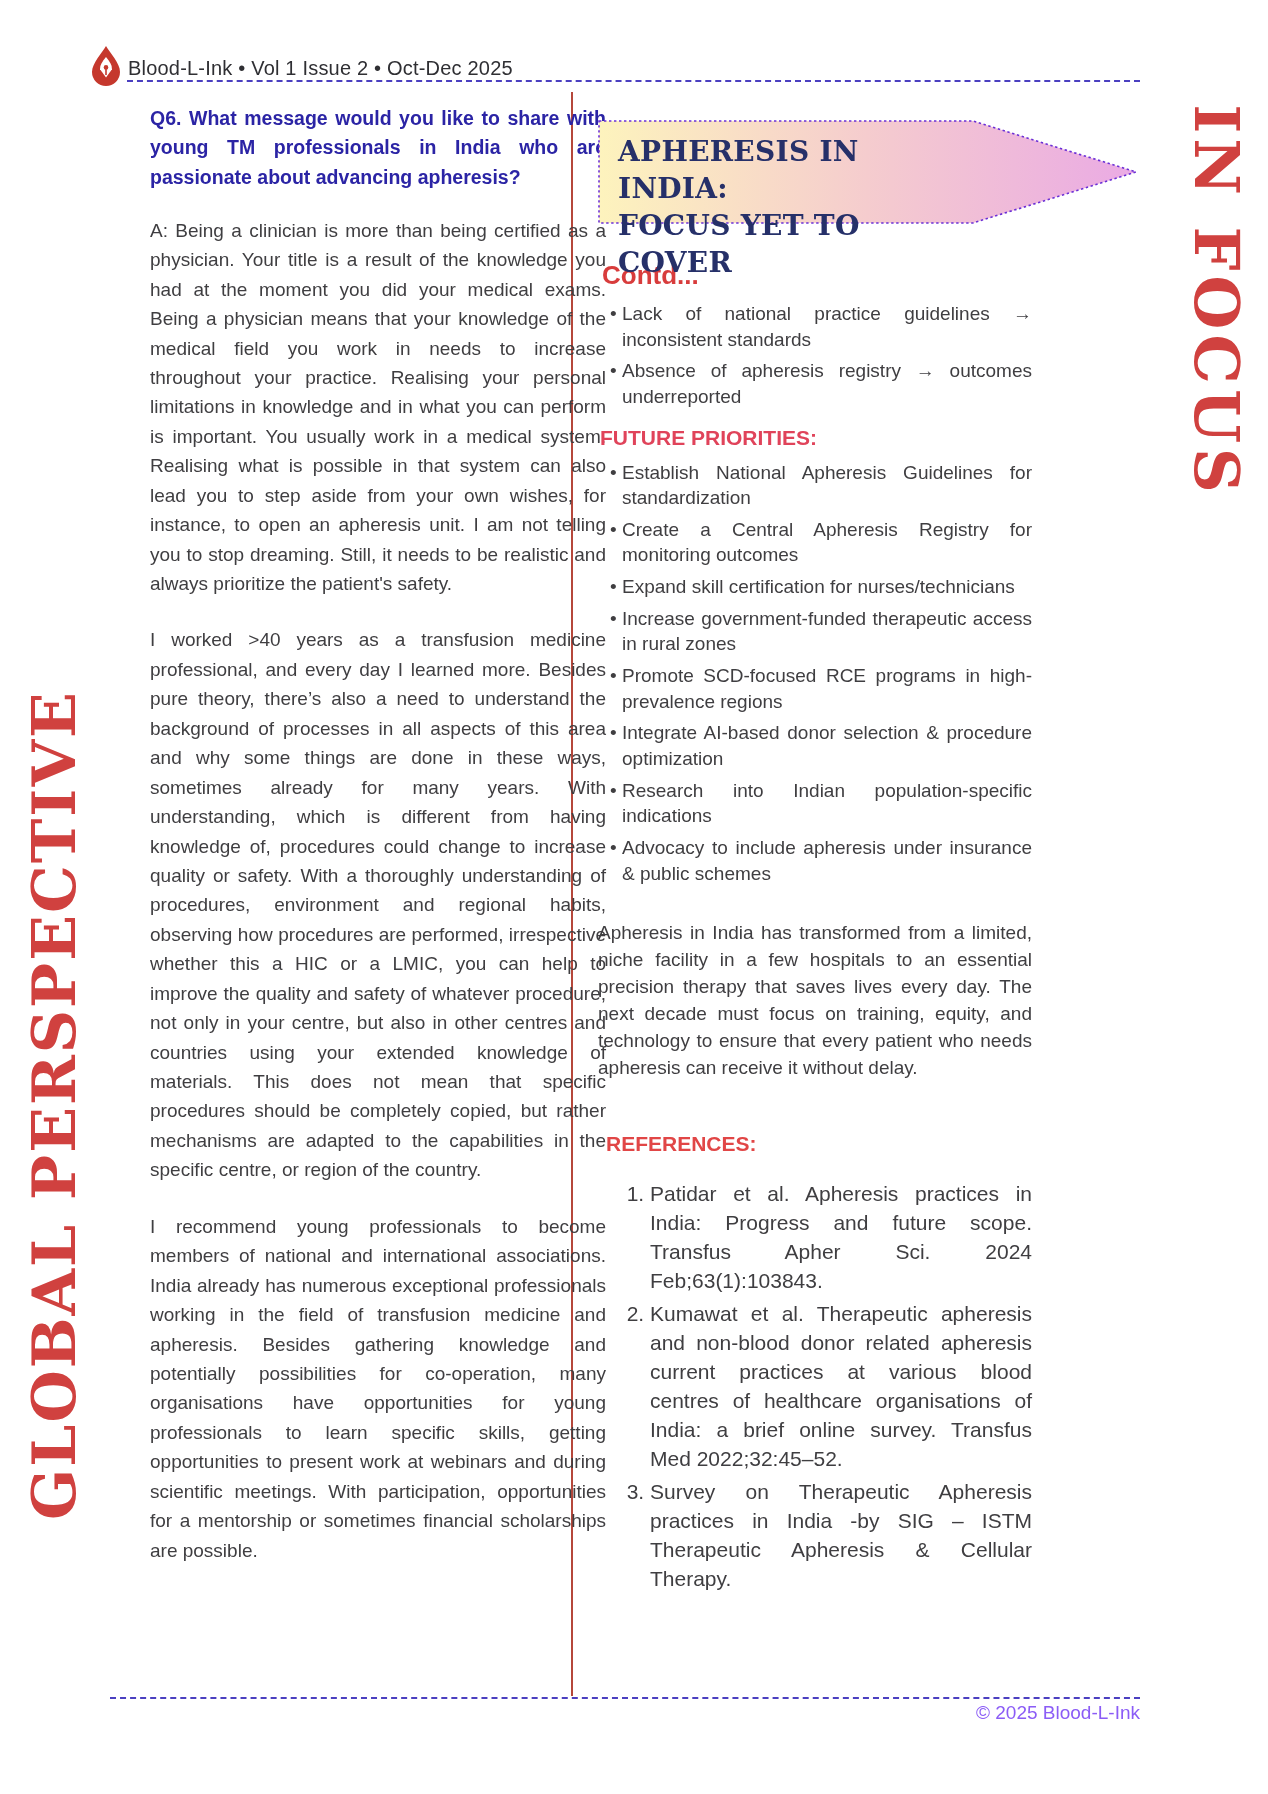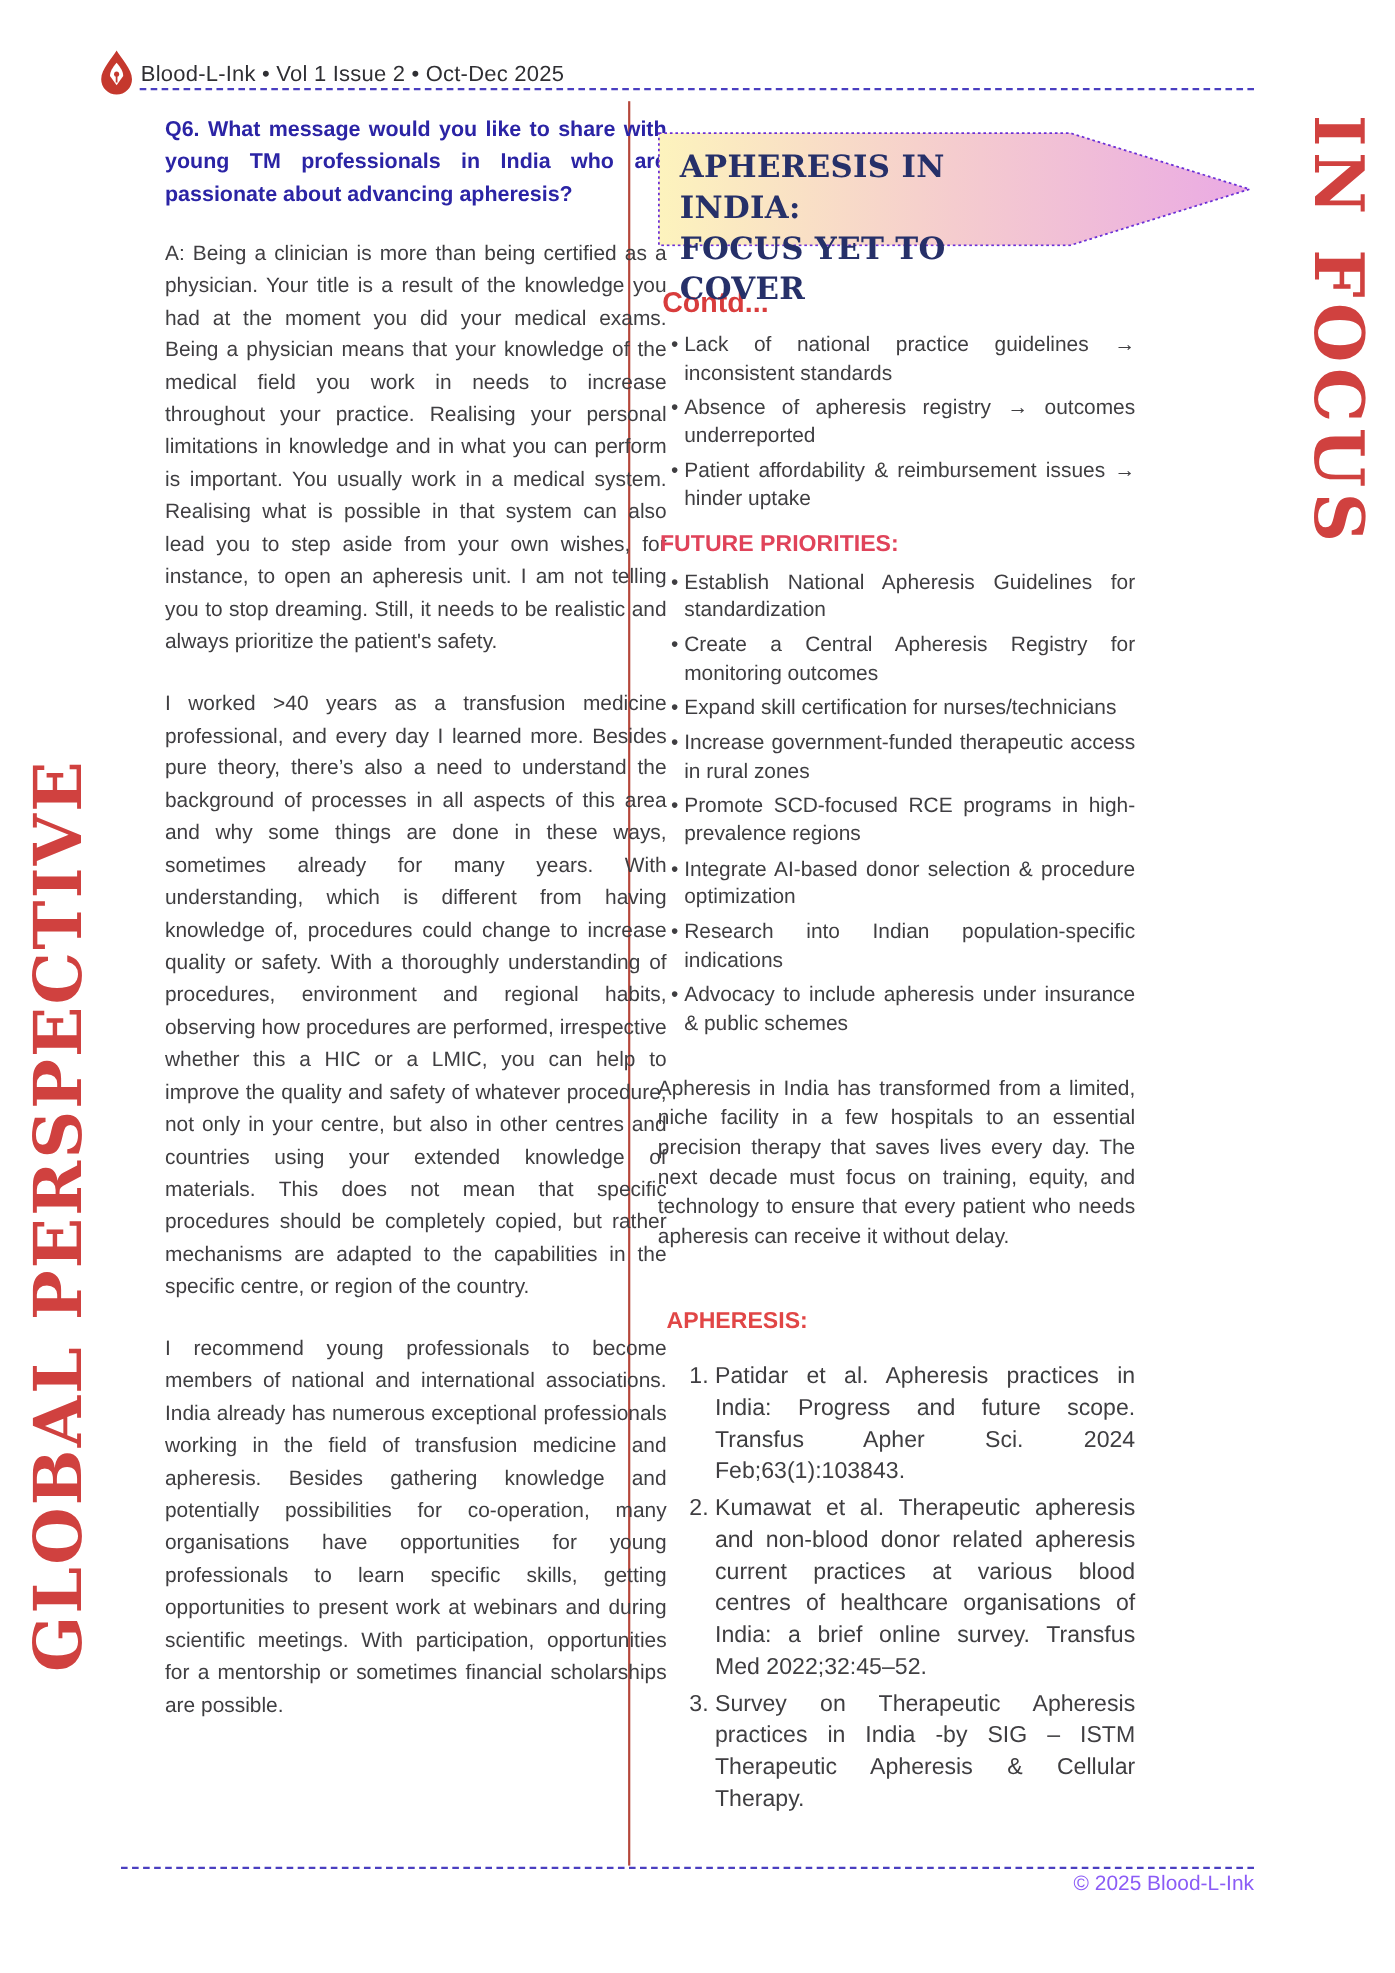--- a/index.html
+++ b/index.html
@@ -137,24 +137,20 @@
         <li>
           <span class="b-dot"></span>
           <span class="b-txt">Lack of national practice guidelines → inconsistent standards</span>
         </li>
 
         <li>
           <span class="b-dot"></span>
           <span class="b-txt">Absence of apheresis registry → outcomes underreported</span>
         </li>
 
-        <li>
-          <span class="b-dot"></span>
-          <span class="b-txt">Patient affordability &amp; reimbursement issues → hinder uptake</span>
-        </li>
       </ul>
 
     <div class="future-h">FUTURE PRIORITIES:</div>
 
     <ul class="bullets">
 
         <li>
           <span class="b-dot"></span>
           <span class="b-txt">Establish National Apheresis Guidelines for standardization</span>
         </li>
@@ -190,21 +186,21 @@
         </li>
 
         <li>
           <span class="b-dot"></span>
           <span class="b-txt">Advocacy to include apheresis under insurance &amp; public schemes</span>
         </li>
       </ul>
 
     <p class="closing">Apheresis in India has transformed from a limited, niche facility in a few hospitals to an essential precision therapy that saves lives every day. The next decade must focus on training, equity, and technology to ensure that every patient who needs apheresis can receive it without delay.</p>
 
-    <div class="refs-h">APHERESIS:</div>
+    <div class="refs-h">REFERENCES:</div>
 
     <ol class="refs">
 
         <li><span>Patidar et al. Apheresis practices in India: Progress and future scope. Transfus Apher Sci. 2024 Feb;63(1):103843.</span></li>
 
         <li><span>Kumawat et al. Therapeutic apheresis and non-blood donor related apheresis current practices at various blood centres of healthcare organisations of India: a brief online survey. Transfus Med 2022;32:45–52.</span></li>
 
         <li><span>Survey on Therapeutic Apheresis practices in India -by SIG – ISTM Therapeutic Apheresis &amp; Cellular Therapy.</span></li>
       </ol>
 

